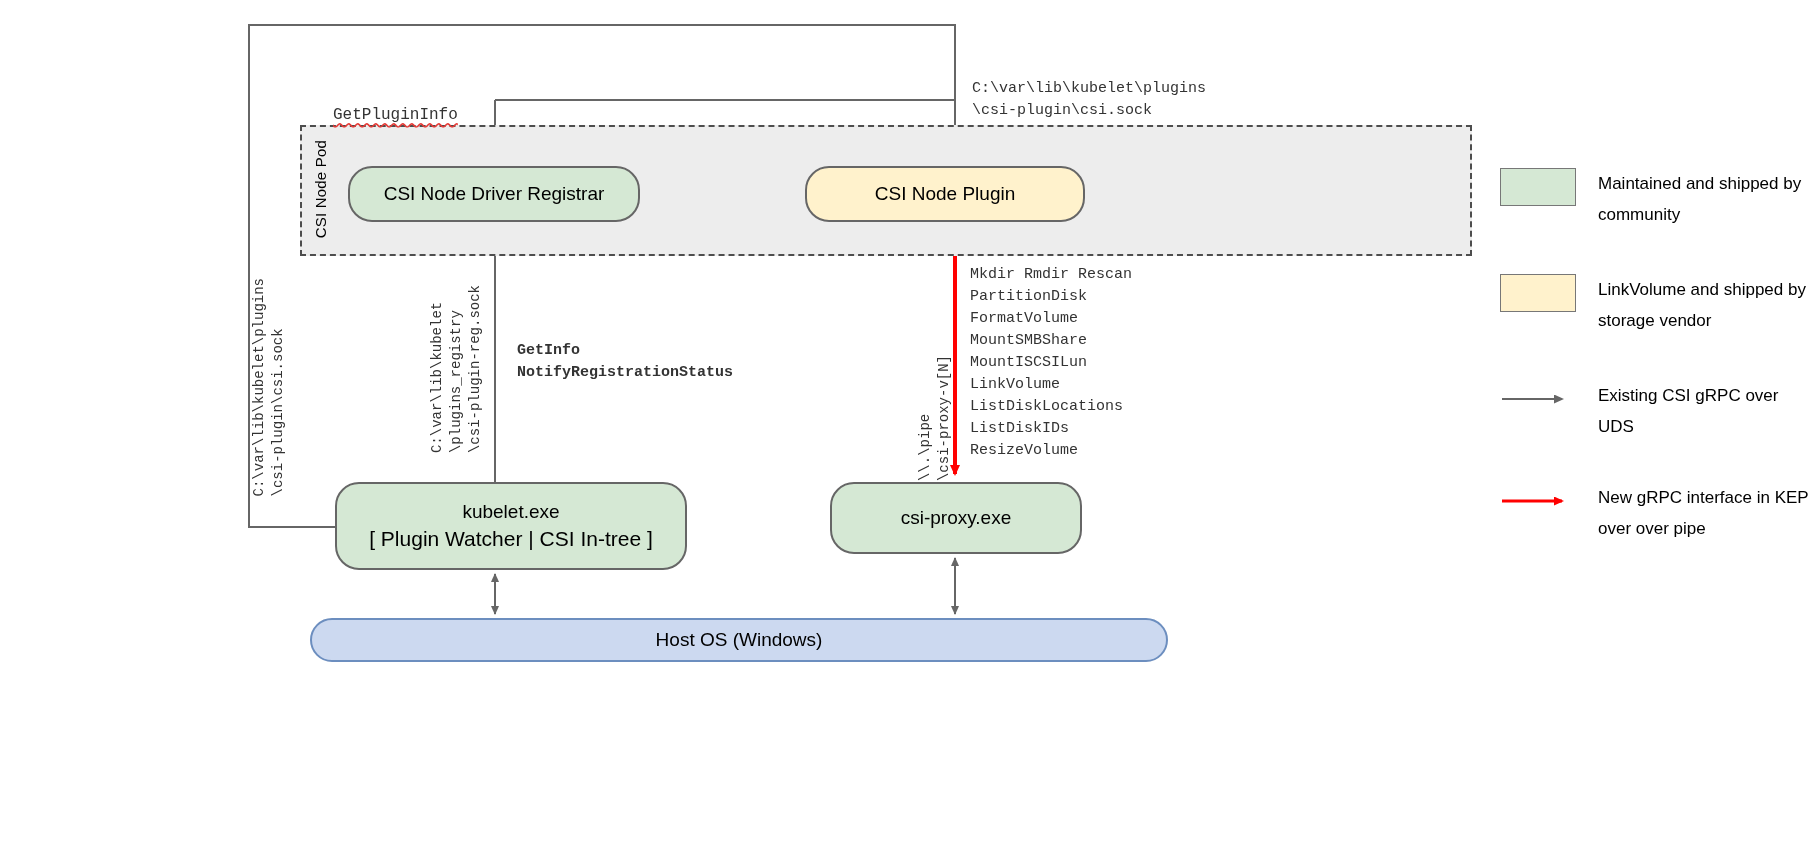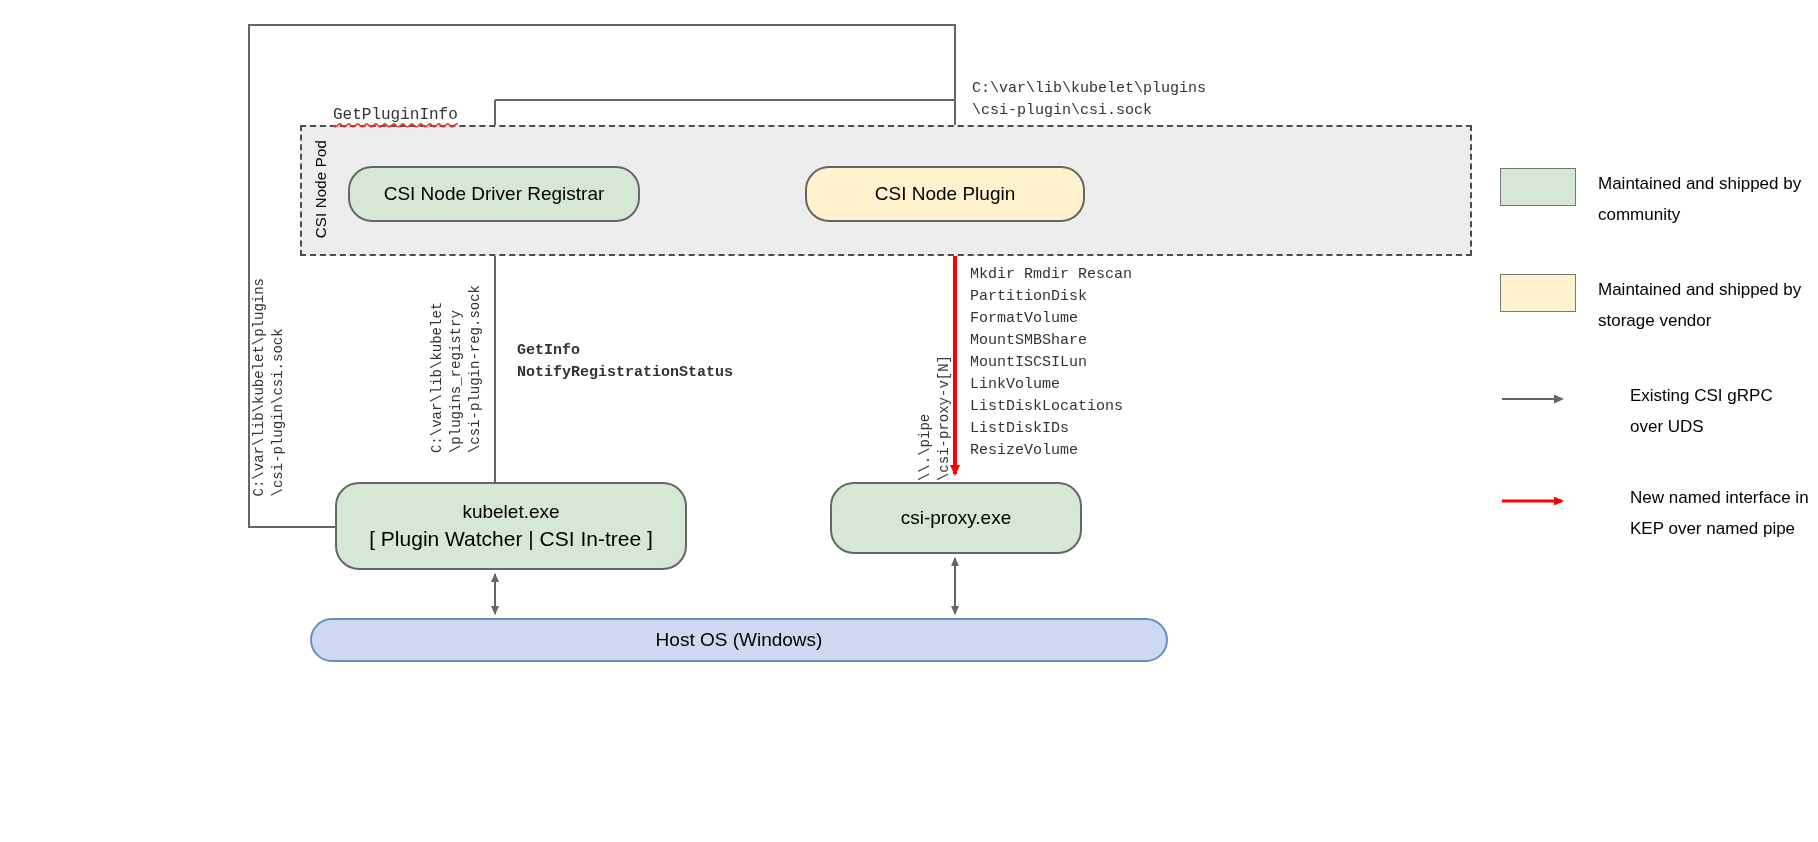--- a/index.html
+++ b/index.html
@@ -72,21 +72,21 @@
 
   
   .legend{position:absolute;left:1500px;top:168px;width:310px;}
   .legend-row{display:flex;align-items:flex-start;margin-bottom:44px;}
   .swatch{
     width:76px;height:38px;box-sizing:border-box;border:1.5px solid #777;
     margin-right:22px;flex:none;
   }
   .arrowcell{width:76px;margin-right:22px;flex:none;position:relative;height:38px;}
   .legend-text{font-size:17px;line-height:31px;color:#000;}
-  .legend-row.arrow-row{margin-bottom:40px;gap:32px;}
+  .legend-row.arrow-row{margin-bottom:40px;}
 </style>
 </head>
 <body>
 
 <div class="canvas">
 
   <svg class="wires" viewBox="0 0 1818 842" xmlns="http://www.w3.org/2000/svg">
     <defs>
       <marker id="ah-gray" markerWidth="10" markerHeight="10" refX="8" refY="4" orient="auto" markerUnits="userSpaceOnUse">
         <path d="M0,0 L9,4 L0,8 z" fill="#666"></path>
@@ -180,21 +180,21 @@
   <div id="vpath3" class="vmono">\\.\pipe
 \csi-proxy-v[N]</div>
 
   <div class="legend" id="legend">
       <div class="legend-row">
         <div class="swatch" style="background: rgb(213, 232, 212);"></div>
         <div class="legend-text">Maintained and shipped by community</div>
       </div>
       <div class="legend-row">
         <div class="swatch" style="background: rgb(255, 242, 204);"></div>
-        <div class="legend-text">Maintained and shipped by storage vendor</div>
+        <div class="legend-text">LinkVolume and shipped by storage vendor</div>
       </div>
       <div class="legend-row arrow-row">
         <div class="arrowcell"><svg width="76" height="38" viewBox="0 0 76 38" xmlns="http://www.w3.org/2000/svg">
             <defs>
               <marker id="lg2" markerWidth="11" markerHeight="11" refX="8" refY="4.5" orient="auto" markerUnits="userSpaceOnUse">
                 <path d="M0,0 L10,4.5 L0,9 z" fill="#666666"></path>
               </marker>
             </defs>
             <path d="M2,19 L62,19" stroke="#666666" stroke-width="2" fill="none" marker-end="url(#lg2)"></path>
           </svg></div>
@@ -202,17 +202,17 @@
       </div>
       <div class="legend-row arrow-row">
         <div class="arrowcell"><svg width="76" height="38" viewBox="0 0 76 38" xmlns="http://www.w3.org/2000/svg">
             <defs>
               <marker id="lg3" markerWidth="11" markerHeight="11" refX="8" refY="4.5" orient="auto" markerUnits="userSpaceOnUse">
                 <path d="M0,0 L10,4.5 L0,9 z" fill="#ff0000"></path>
               </marker>
             </defs>
             <path d="M2,19 L62,19" stroke="#ff0000" stroke-width="3" fill="none" marker-end="url(#lg3)"></path>
           </svg></div>
-        <div class="legend-text">New named interface in KEP over named pipe</div>
+        <div class="legend-text">New gRPC interface in KEP over over pipe</div>
       </div>
     </div>
 
 </div>
 
 </body></html>

